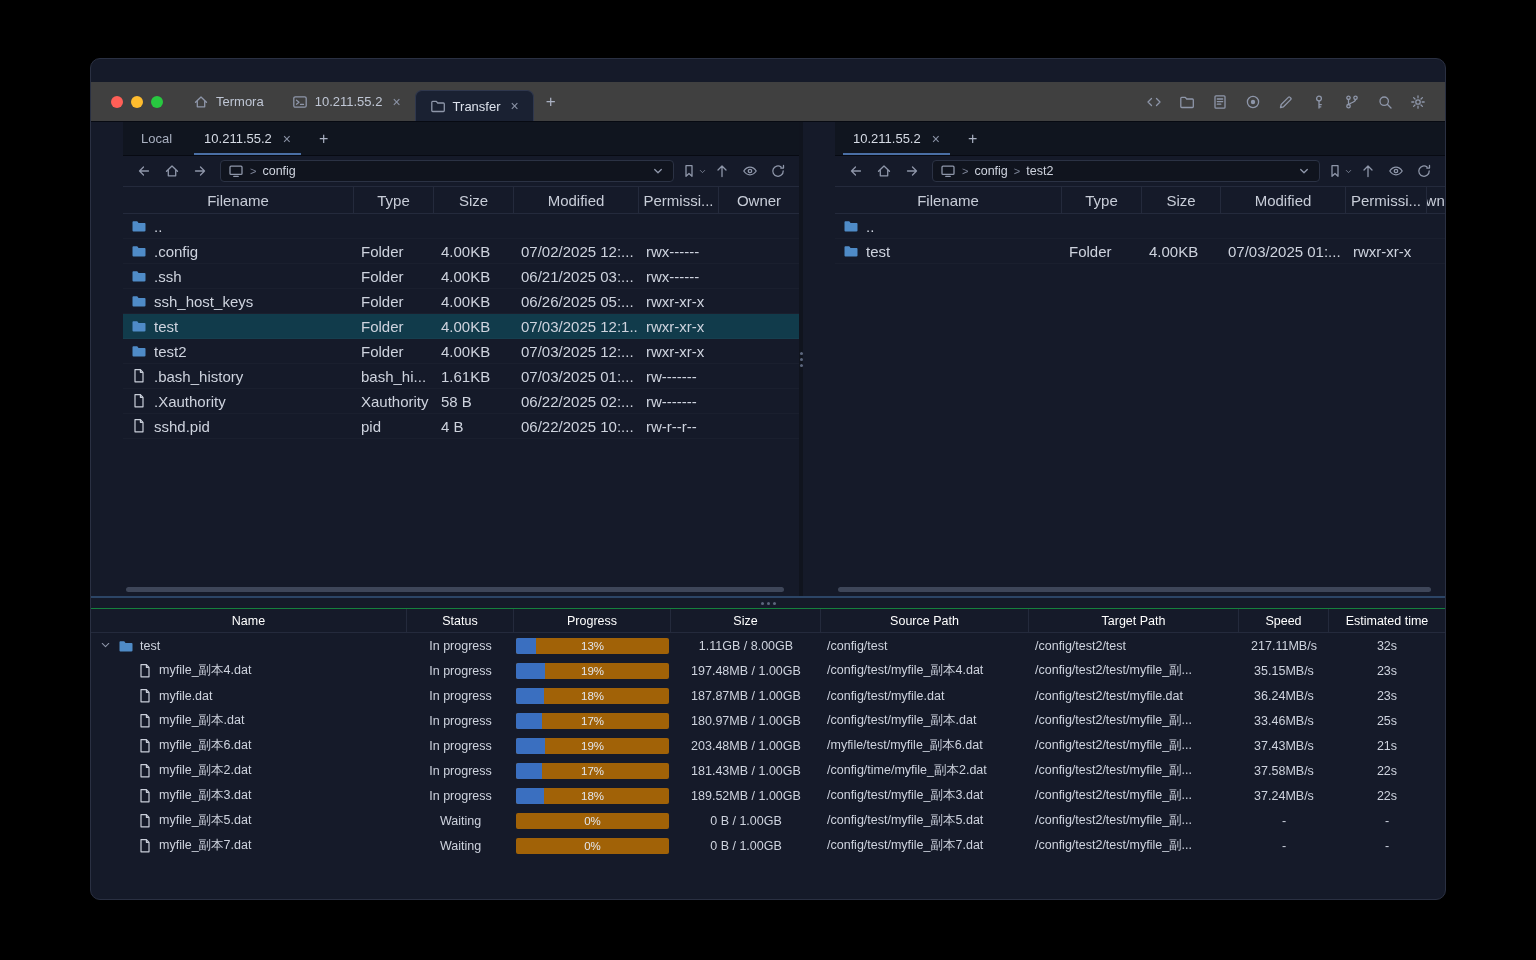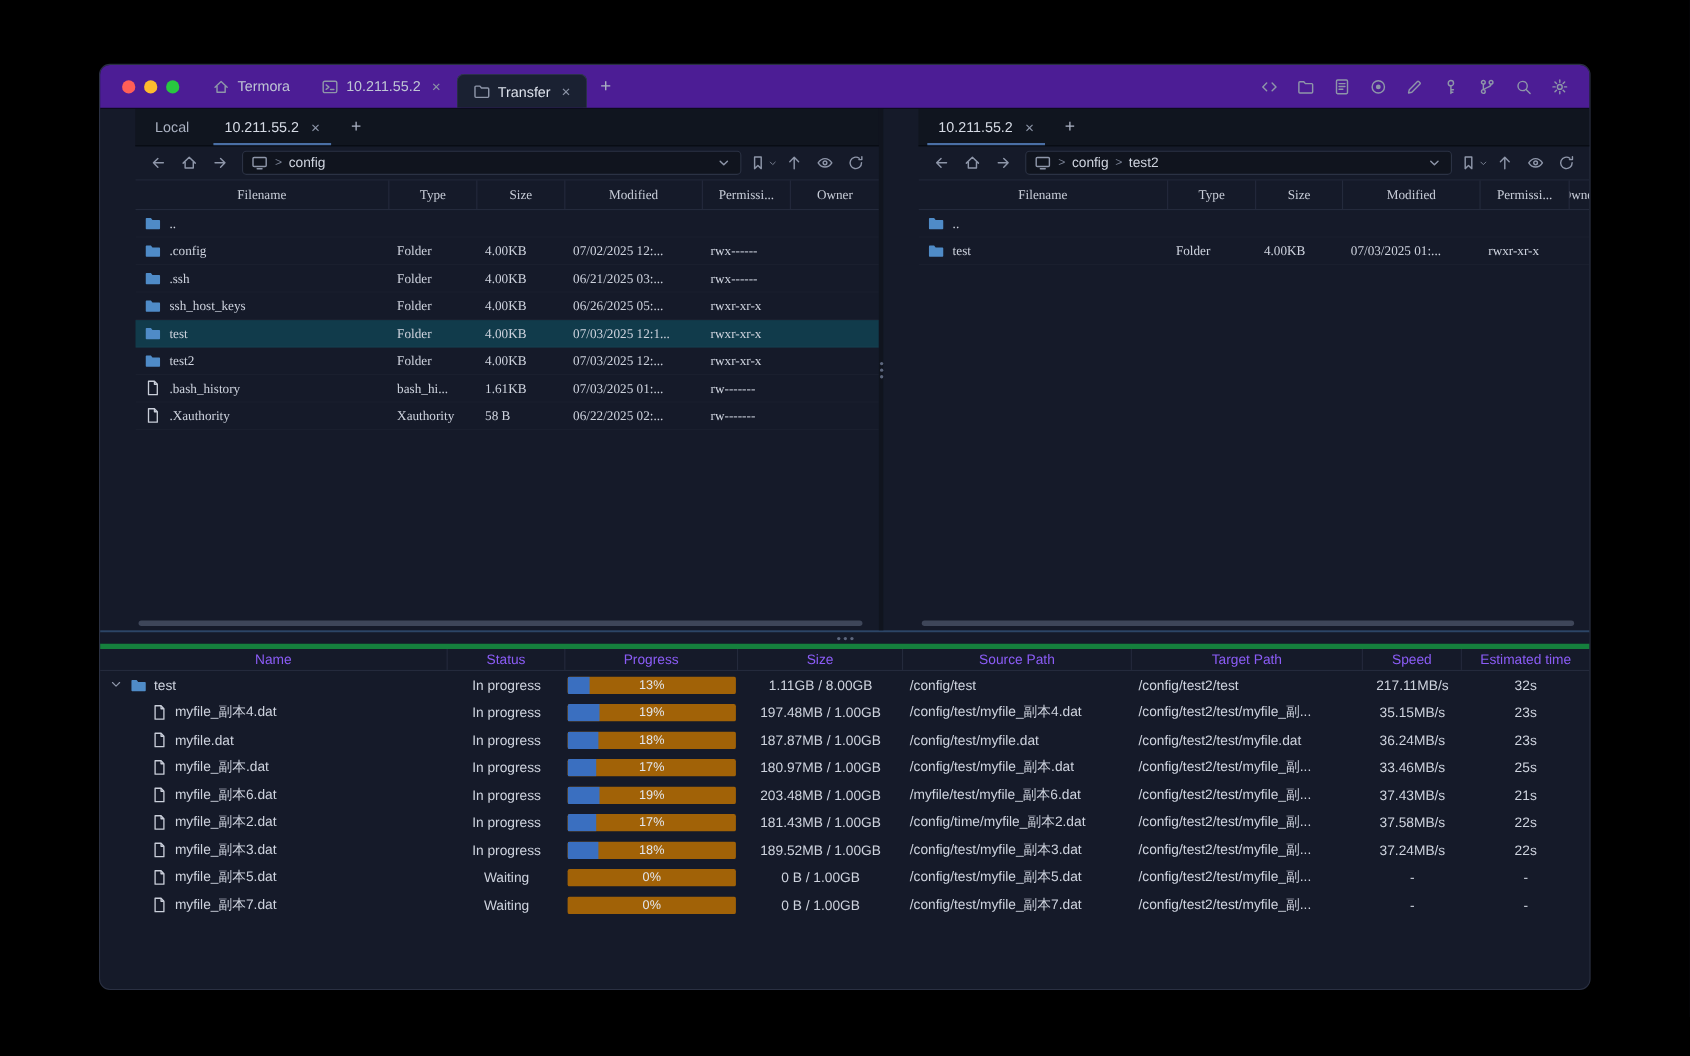--- a/index.html
+++ b/index.html
@@ -3,22 +3,22 @@
 <meta charset="utf-8">
 <style>
   * { margin:0; padding:0; box-sizing:border-box; }
   html,body { width:1536px; height:960px; background:#000; overflow:hidden;
     font-family:"Liberation Sans","DejaVu Sans",sans-serif; }
   .window { position:absolute; left:90px; top:58px; width:1356px; height:842px;
     background:#151a29; border:1px solid #2a3042; border-radius:10px; overflow:hidden;
     display:flex; flex-direction:column; color:#ced3de; font-size:13px; }
 
   
-  .titlebar { flex:0 0 40px; background:#4c1d95; border-bottom:1px solid #070a12;
-    display:flex; align-items:stretch; }
+  .titlebar { flex:0 0 40px; background:#404040; border-bottom:1px solid #070a12;
+    display:flex; align-items:stretch;margin-top:23px; }
   .traffic { display:flex; gap:8px; align-items:center; padding:0 16px 0 20px; }
   .dot { width:12px; height:12px; border-radius:50%; }
   .apptabs { display:flex; align-items:stretch; }
   .apptab { display:flex; align-items:center; gap:7px; padding:0 14px; color:#bfc6d4; font-size:13px; }
   .apptab.active { margin-top:8px; background:#1a2132; border:1px solid #2f374d; border-bottom:none;
     border-radius:7px 7px 0 0; color:#dde2ec; }
   .tab-x { color:#8b93a6; font-size:14px; margin-left:3px; cursor:default; }
   .newtab { display:flex; align-items:center; padding:0 12px; color:#aab1c2; font-size:17px; }
   .tb-icons { margin-left:auto; display:flex; align-items:center; gap:11px; padding-right:16px; }
   .tbtn { width:22px; height:22px; display:flex; align-items:center; justify-content:center; border-radius:4px; }
@@ -55,39 +55,39 @@
   .fm-newtab { display:flex; align-items:center; padding:0 12px; color:#aab1c2; font-size:16px; }
 
   .navbar { flex:0 0 30px; display:flex; align-items:center; padding:0 8px; gap:2px; }
   .nav-btn { min-width:26px; height:22px; display:flex; align-items:center; justify-content:center; gap:1px; border-radius:4px; }
   .crumb { flex:1; height:22px; margin:0 5px; border:1px solid #2b3244; background:#10141e;
     border-radius:4px; display:flex; align-items:center; gap:6px; padding:0 7px; min-width:0; }
   .crumb .sep { color:#7e8699; font-size:11px; }
   .crumb .seg { font-size:12.5px; color:#ced3de; white-space:nowrap; }
   .crumb .chev { margin-left:auto; }
 
-  .ftable { flex:1; overflow:hidden; font-size:12px; position:relative;font-family:Liberation Serif, serif; }
+  .ftable { flex:1; overflow:hidden; font-size:15px; position:relative; }
   .fhead,.frow { display:grid; align-items:center; }
   .left .fhead,.left .frow { grid-template-columns:231px 80px 80px 125px 80px 1fr; }
   .right .fhead,.right .frow { grid-template-columns:227px 80px 79px 125px 81px 1fr; }
   .fhead { height:28px; border-top:1px solid #242a3c; border-bottom:1px solid #242a3c; color:#c8cdd8; }
   .fhead > div { height:100%; display:flex; align-items:center; justify-content:center; border-right:1px solid #242a3c; overflow:hidden; white-space:nowrap; }
   .fhead > div:last-child { border-right:none; }
   .frow { height:25px; border-bottom:1px solid rgba(255,255,255,0.025); }
   .frow > div { padding:0 7px; white-space:nowrap; overflow:hidden; }
   .frow.selected { background:#113b4b; }
   .fname { display:flex; align-items:center; gap:7px; padding:0 6px 0 8px !important; }
 
   .hscroll { position:absolute; left:3px; right:8px; bottom:4px; height:5px; }
   .hthumb { height:5px; width:99%; border-radius:3px; background:#3e4659; }
 
   
   .transfer { flex:1; display:flex; flex-direction:column; font-size:12.5px; min-height:0; }
   .thead,.trow { display:grid; grid-template-columns:316px 107px 157px 150px 208px 210px 90px 1fr; align-items:center; }
-  .thead { flex:0 0 25px; border-top:5px solid #15803d; border-bottom:1px solid #242a3c; color:#8b5cf6; }
+  .thead { flex:0 0 25px; border-top:1px solid #15803d; border-bottom:1px solid #242a3c; color:#ffffff; }
   .thead > div { height:100%; display:flex; align-items:center; justify-content:center; border-right:1px solid #242a3c; overflow:hidden; white-space:nowrap; }
   .thead > div:last-child { border-right:none; }
   .trow { height:25px; }
   .trow > div { white-space:nowrap; overflow:hidden; }
   .t-name { display:flex; align-items:center; gap:6px; padding-left:8px; }
   .t-name.child { padding-left:46px; }
   .t-status,.t-size,.t-speed,.t-eta { text-align:center; }
   .t-src,.t-tgt { padding:0 6px; }
   .t-prog { padding:0 2px; }
   .pbar { position:relative; height:16px; border-radius:2px; overflow:hidden; background:#a16207;
@@ -377,20 +377,36 @@
                   </svg>
                 </span>
                 <span>.Xauthority</span>
               </div>
           <div>Xauthority</div>
           <div>58 B</div>
           <div>06/22/2025 02:...</div>
           <div>rw-------</div>
           <div></div>
         </div>
+        <div class="frow">
+          <div class="fname">
+                <span class="fi">
+                  <svg viewBox="0 0 16 16">
+                    <path class="doc" d="M4 1.6h5.4L12 4.3v9.5H4z"></path>
+                    <path class="doc" d="M9.4 1.6v2.7H12"></path>
+                  </svg>
+                </span>
+                <span>sshd.pid</span>
+              </div>
+          <div>pid</div>
+          <div>4 B</div>
+          <div>06/22/2025 10:...</div>
+          <div>rw-r--r--</div>
+          <div></div>
+        </div>
       </div>
       <div class="hscroll">
             <div class="hthumb"></div>
           </div>
     </section>
 
     <div class="vsplit">
           <span class="grip-v"></span>
         </div>
 

